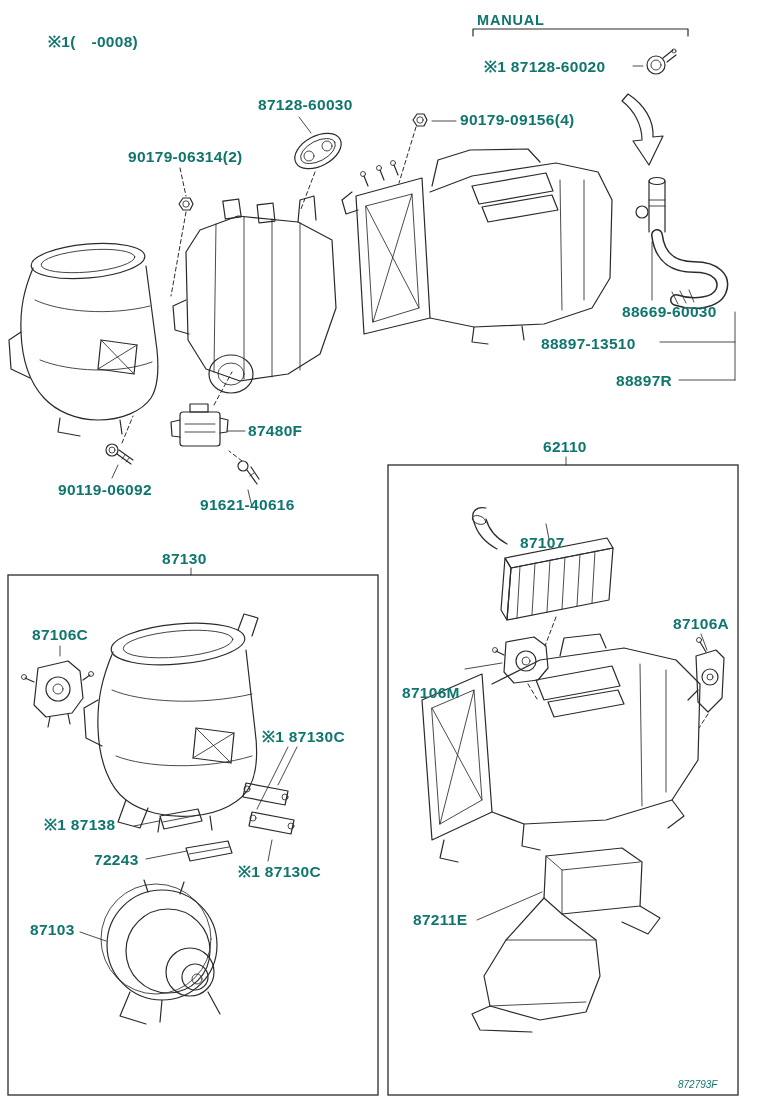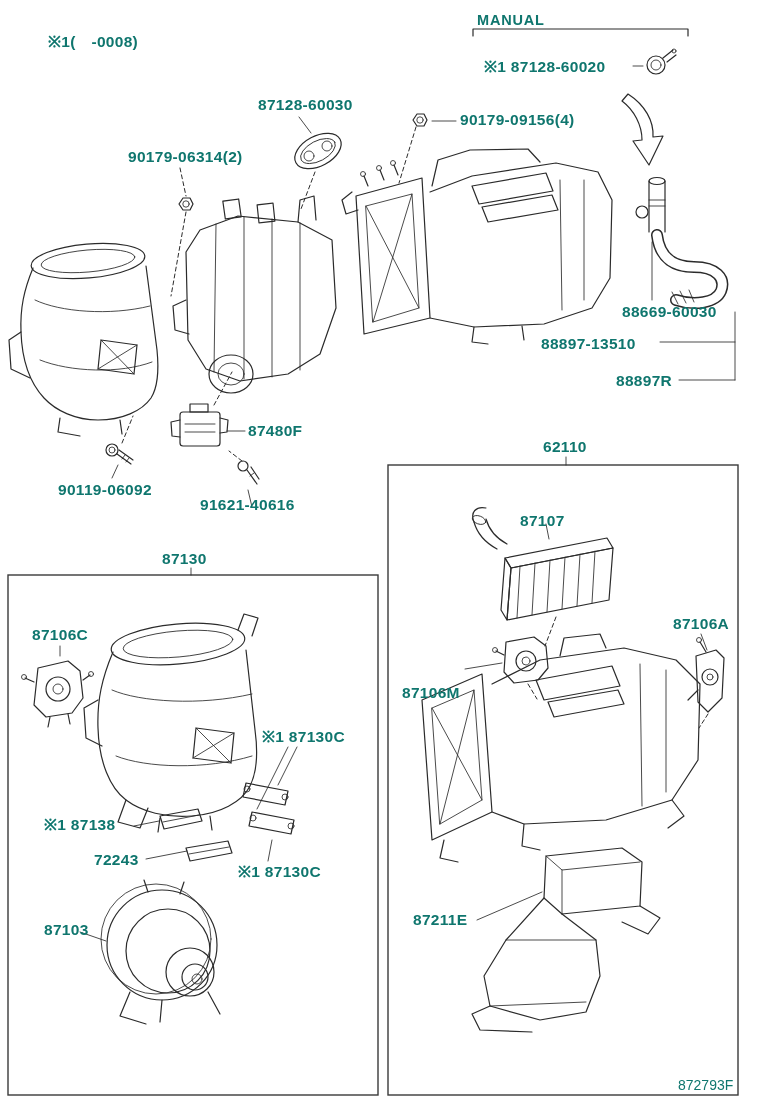--- a/index.html
+++ b/index.html
@@ -7,21 +7,21 @@
   .page {
     position:relative; width:760px; height:1112px; background:#fff;
     font-family:"Liberation Sans", sans-serif; overflow:hidden;
   }
   .art { position:absolute; left:0; top:0; }
   .lbl {
     position:absolute; font-weight:700; font-size:15.5px; color:#0f766e;
     letter-spacing:0.3px; white-space:pre; line-height:18px;
   }
   .lbl.manual { font-size:14.5px; letter-spacing:0.8px; }
-  .lbl.small { font-size:14px; font-weight:400; letter-spacing:0; }
+  .lbl.small { font-size:10px; font-weight:400; letter-spacing:0;font-style:italic; }
   
   .s  { fill:none; stroke:#2b2b2b; stroke-width:1.2; stroke-linecap:round; stroke-linejoin:round; }
   .sf { fill:#ffffff; stroke:#2b2b2b; stroke-width:1.2; stroke-linejoin:round; }
   .thin { stroke-width:0.85; }
   .dash { stroke-dasharray:4 3; stroke-width:1; }
   .tube   { fill:none; stroke:#2b2b2b; stroke-width:12; stroke-linecap:round; }
   .tubein { fill:none; stroke:#ffffff; stroke-width:9; stroke-linecap:round; }
   .box { fill:none; stroke:#3a3a3a; stroke-width:1.4; }
 </style>
 </head>
@@ -274,22 +274,22 @@
   <div class="lbl" style="left:248px;top:422px">87480F</div>
   <div class="lbl" style="left:58px;top:481px">90119-06092</div>
   <div class="lbl" style="left:200px;top:496px">91621-40616</div>
 
   <div class="lbl" style="left:162px;top:550px">87130</div>
   <div class="lbl" style="left:32px;top:626px">87106C</div>
   <div class="lbl" style="left:262px;top:728px">※1 87130C</div>
   <div class="lbl" style="left:44px;top:816px">※1 87138</div>
   <div class="lbl" style="left:94px;top:851px">72243</div>
   <div class="lbl" style="left:238px;top:863px">※1 87130C</div>
-  <div class="lbl" style="left:44px;top:921px">87103</div>
+  <div class="lbl" style="left:30px;top:921px">87103</div>
 
   <div class="lbl" style="left:543px;top:438px">62110</div>
-  <div class="lbl" style="left:520px;top:512px">87107</div>
+  <div class="lbl" style="left:520px;top:534px">87107</div>
   <div class="lbl" style="left:402px;top:684px">87106M</div>
   <div class="lbl" style="left:673px;top:615px">87106A</div>
   <div class="lbl" style="left:413px;top:911px">87211E</div>
 
   <div class="lbl small" style="left:678px;top:1076px">872793F</div>
 </div>
 
 </body></html>

